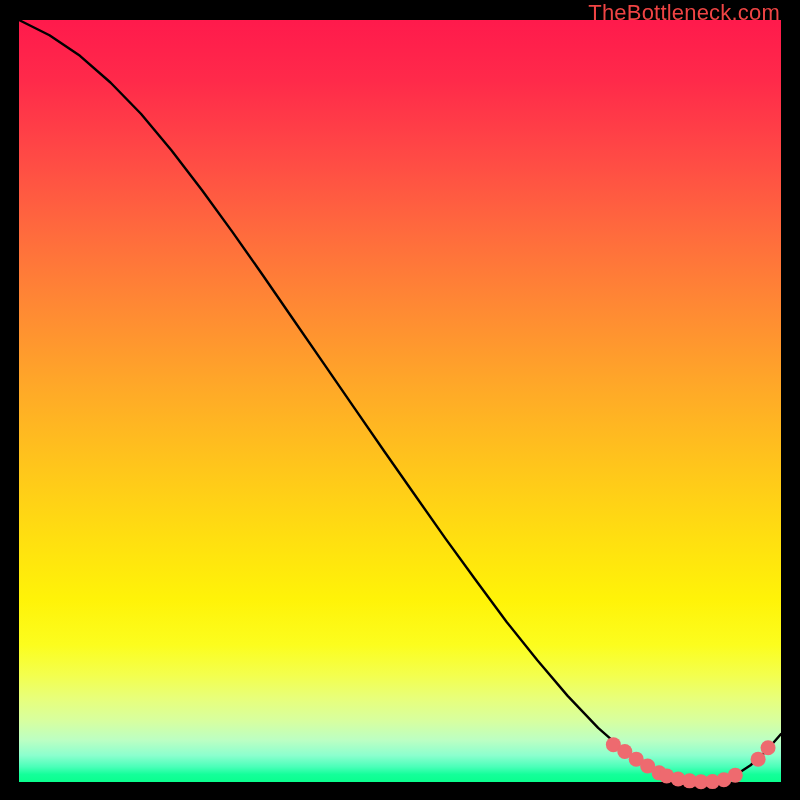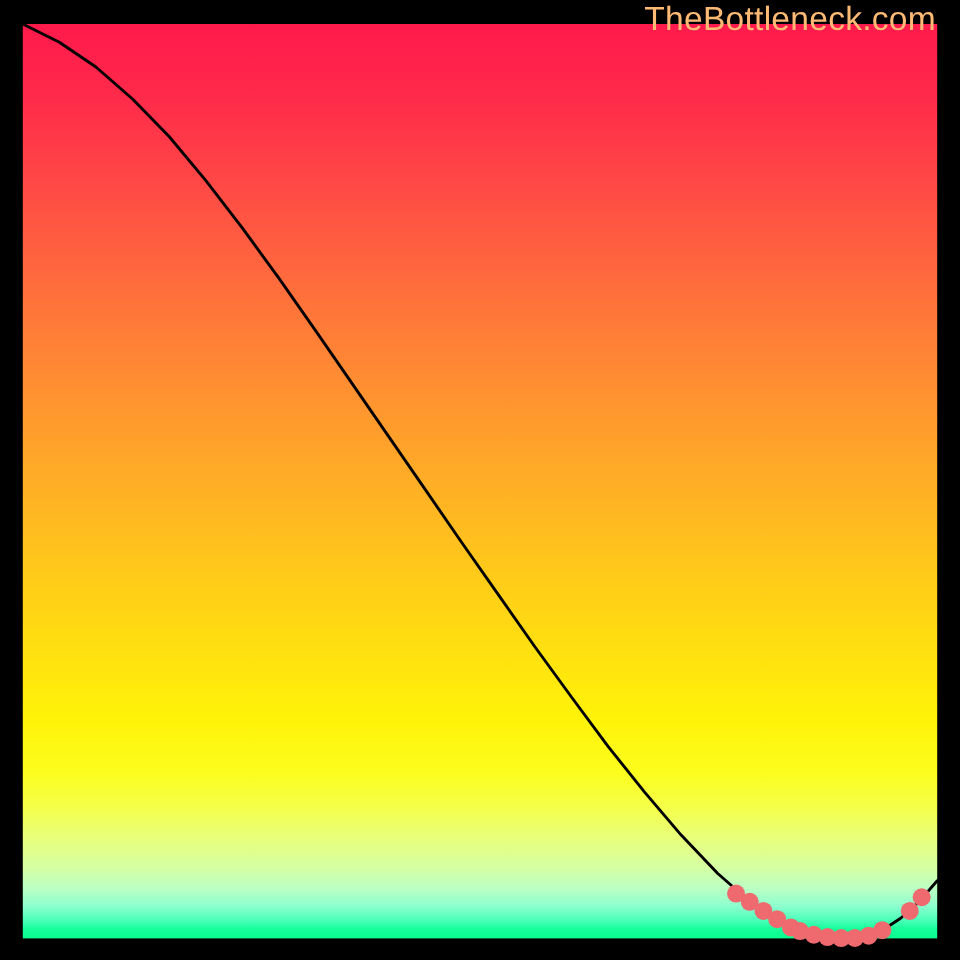--- a/index.html
+++ b/index.html
@@ -43,22 +43,22 @@
       #4bffb9 98%,
       #14ff9a 99%,
       #0aff8e 100%
     );
   }
   .watermark {
     position: absolute;
     top: 0px;
     right: 20px;
     font-family: Arial, Helvetica, sans-serif;
-    font-size: 28px;
-    color: #fdba74;
+    font-size: 22px;
+    color: #ef4444;
     letter-spacing: 0.2px;
   }
   svg.curve {
     position: absolute;
     left: 0;
     top: 0;
     width: 762px;
     height: 762px;
     overflow: visible;
   }

